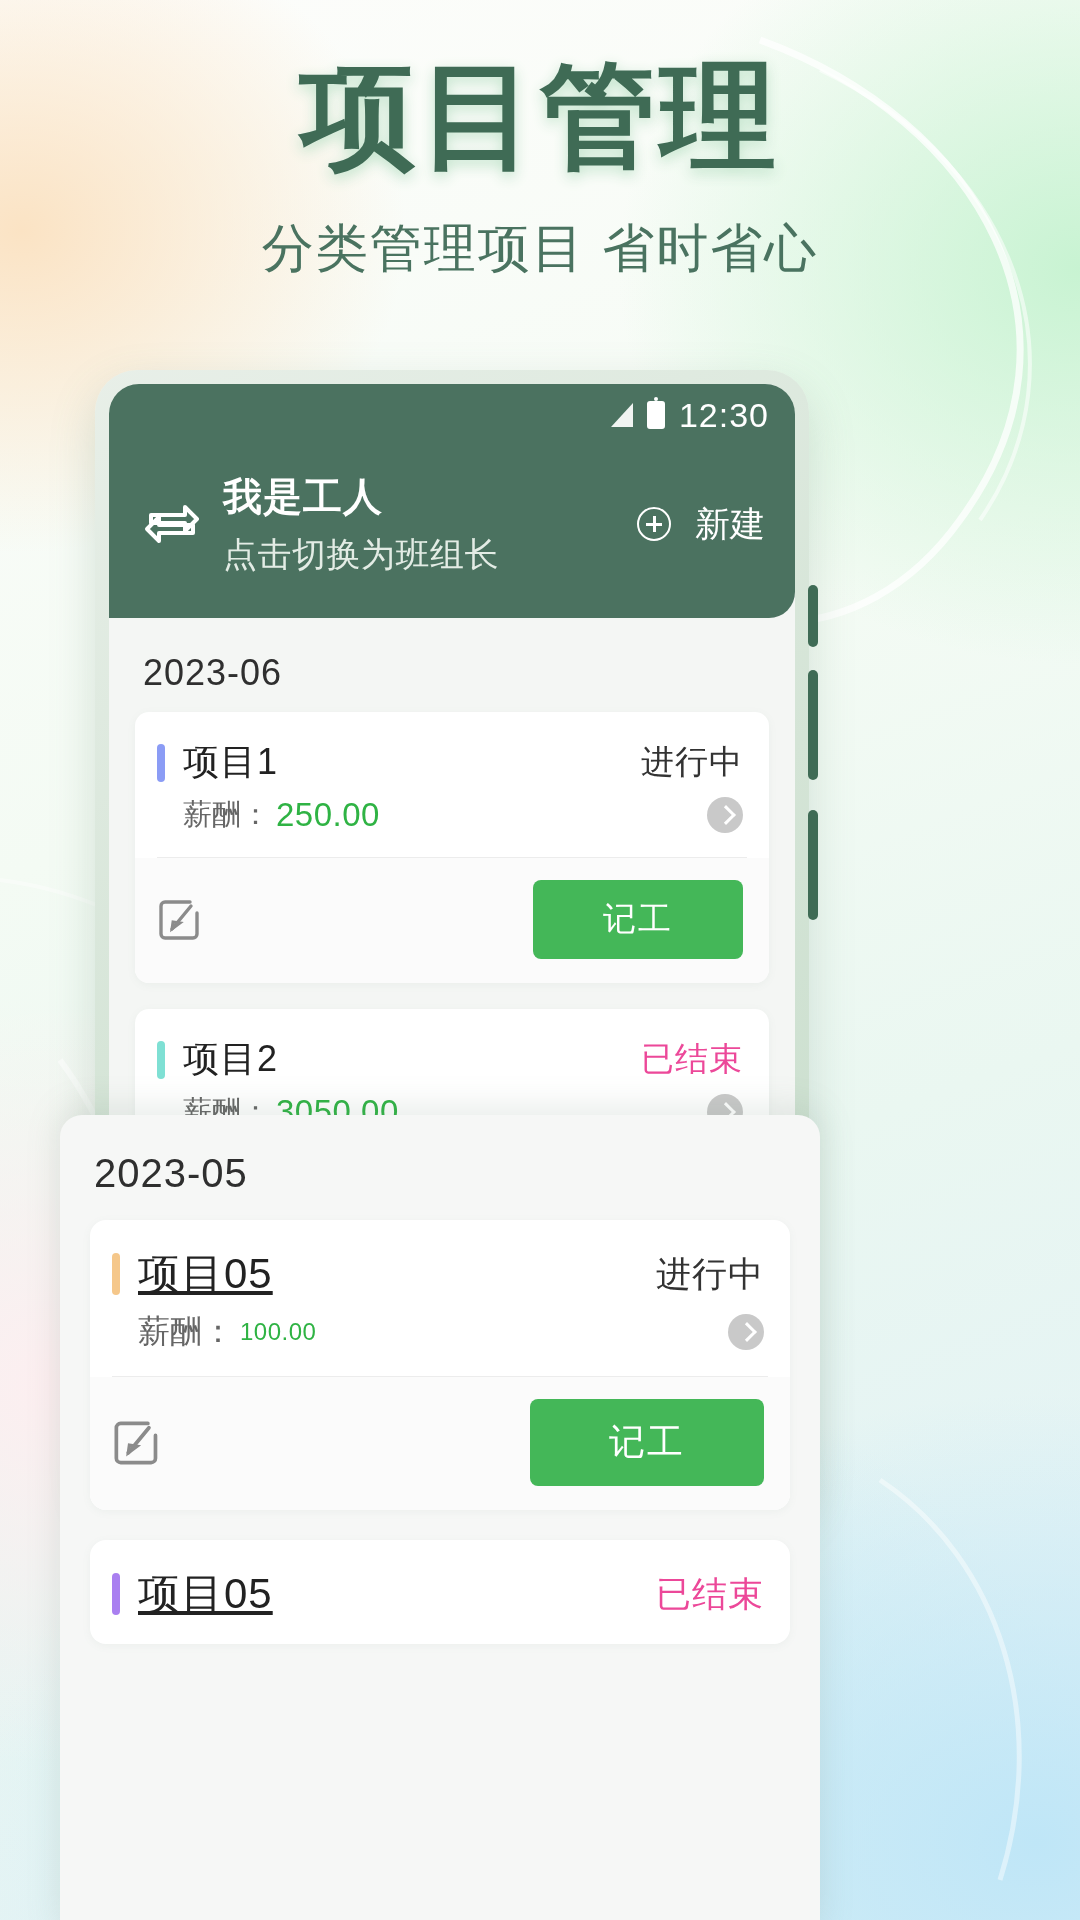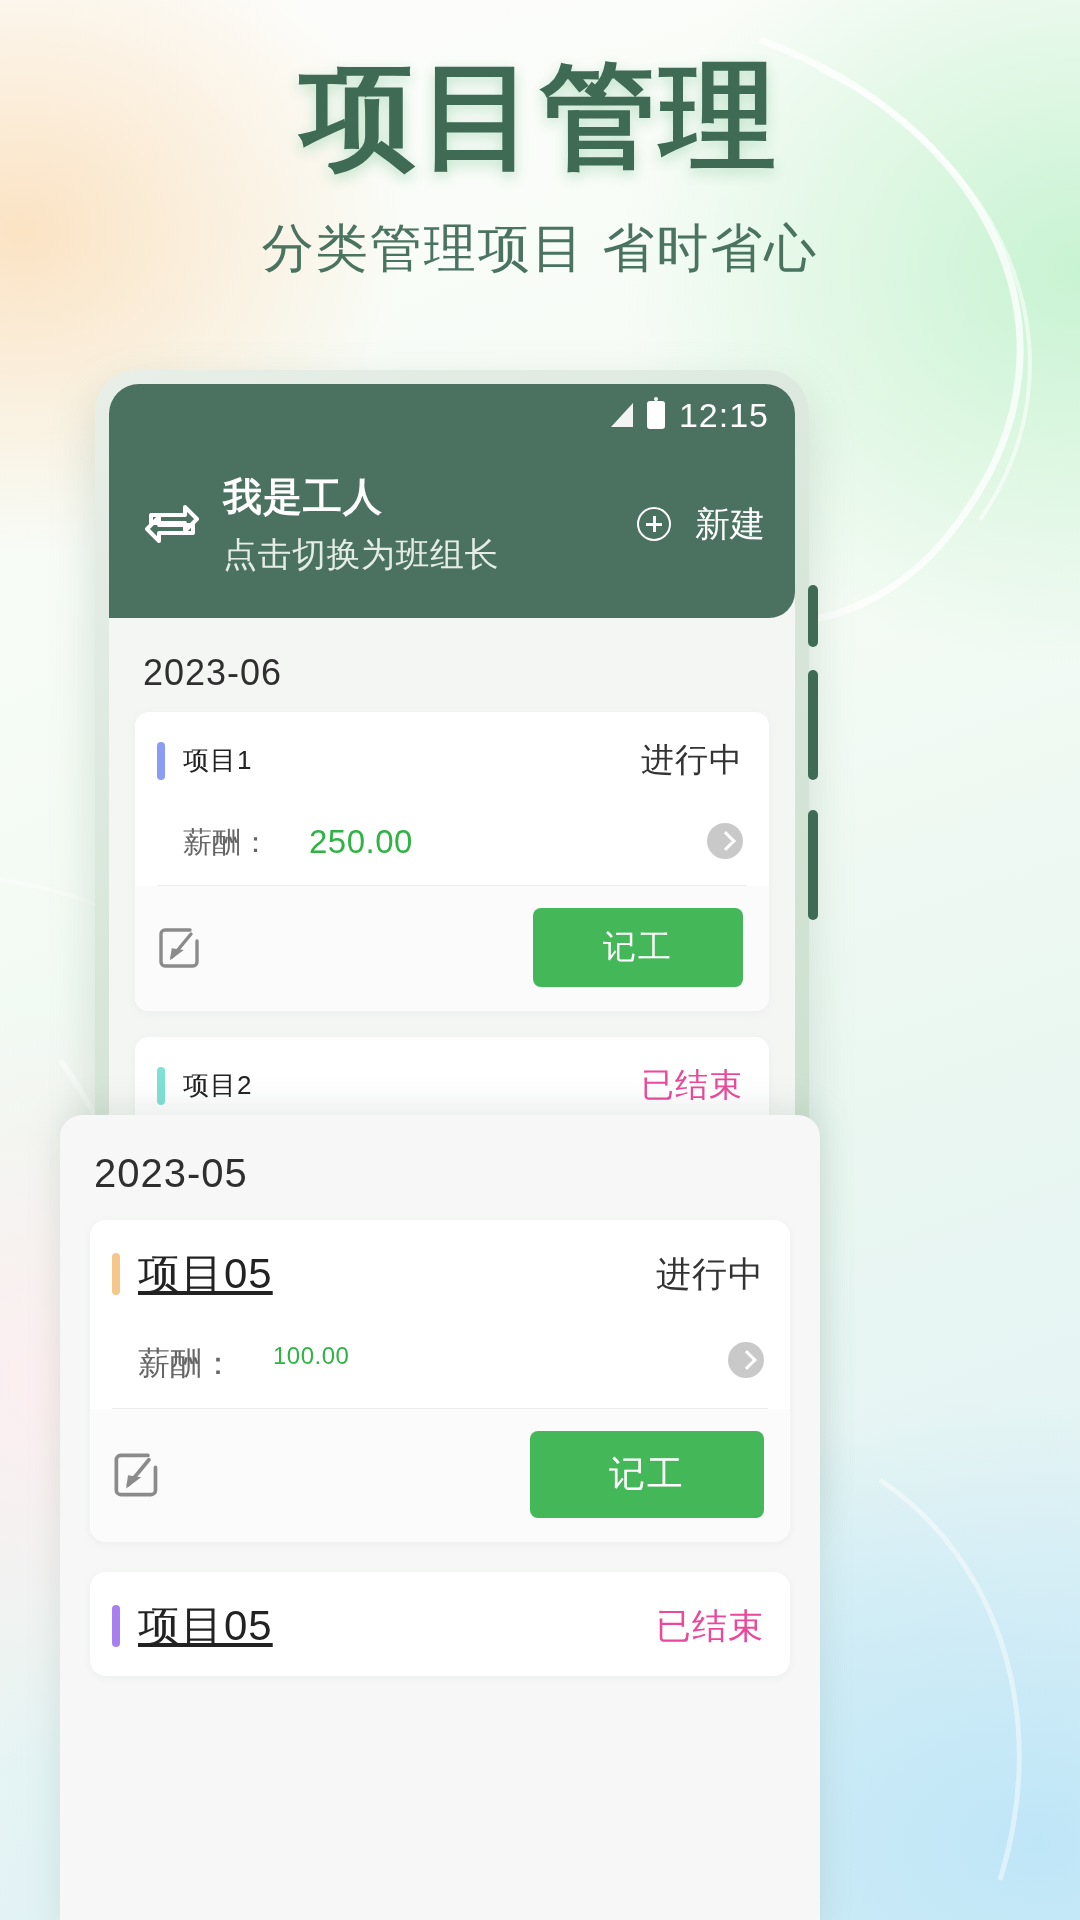--- a/index.html
+++ b/index.html
@@ -100,25 +100,25 @@
   .month-label { font-size: 36px; color: #2f2f2f; margin: 12px 0 18px 8px; letter-spacing: 1px; }
 
   .card {
     background: #ffffff; border-radius: 14px; margin-bottom: 26px;
     box-shadow: 0 2px 8px rgba(120,140,125,.07);
     overflow: hidden;
   }
   .card-top { padding: 26px 26px 22px 22px; }
   .card-row1 { display: flex; align-items: center; }
   .accent { width: 8px; height: 38px; border-radius: 4px; flex: none; margin-right: 18px; }
-  .proj-name { font-size: 26px; color: #222222; flex: 1; letter-spacing: 1px; }
+  .proj-name { font-size: 36px; color: #222222; flex: 1; letter-spacing: 1px; }
   .status { font-size: 33px; letter-spacing: 1px; }
   .status.active { color: #333333; text-align: right; }
   .status.done { color: #ec4899; }
-  .card-row2 { display: flex; align-items: flex-start; margin-top: 40px; padding-left: 26px; gap: 33px; }
+  .card-row2 { display: flex; align-items: center; margin-top: 8px; padding-left: 26px; }
   .pay-label { font-size: 29px; color: #666666; }
   .pay-value { font-size: 33px; color: #2fb344; margin-left: 6px; letter-spacing: .5px; }
   .chev {
     margin-left: auto; width: 36px; height: 36px; border-radius: 50%;
     background: #c9c9c9; position: relative; flex: none;
   }
   .chev::after {
     content: ""; position: absolute; left: 12px; top: 11px;
     width: 11px; height: 11px; border-top: 3px solid #ffffff; border-right: 3px solid #ffffff;
     transform: rotate(45deg);
@@ -173,21 +173,21 @@
 <div class="phone">
   <div class="side-btn b1"></div>
   <div class="side-btn b2"></div>
   <div class="side-btn b3"></div>
 
   <div class="phone-screen">
 
     <div class="statusbar">
       <div class="sig"></div>
       <div class="batt"></div>
-      <div class="clock">12:15</div>
+      <div class="clock">12:30</div>
     </div>
 
     <div class="appbar">
       <svg class="swap-icon" viewBox="0 0 58 50">
         <path d="M8 16 h34 v-8 l12 12 -12 12 v-8 h-34 z" fill="none" stroke="#ffffff" stroke-width="4" stroke-linejoin="round"></path>
         <path d="M50 34 h-34 v8 l-12 -12 12 -12 v8 h34 z" fill="none" stroke="#ffffff" stroke-width="4" stroke-linejoin="round"></path>
       </svg>
       <div class="titles">
         <div class="app-title">我是工人</div>
         <div class="app-sub">点击切换为班组长</div>

